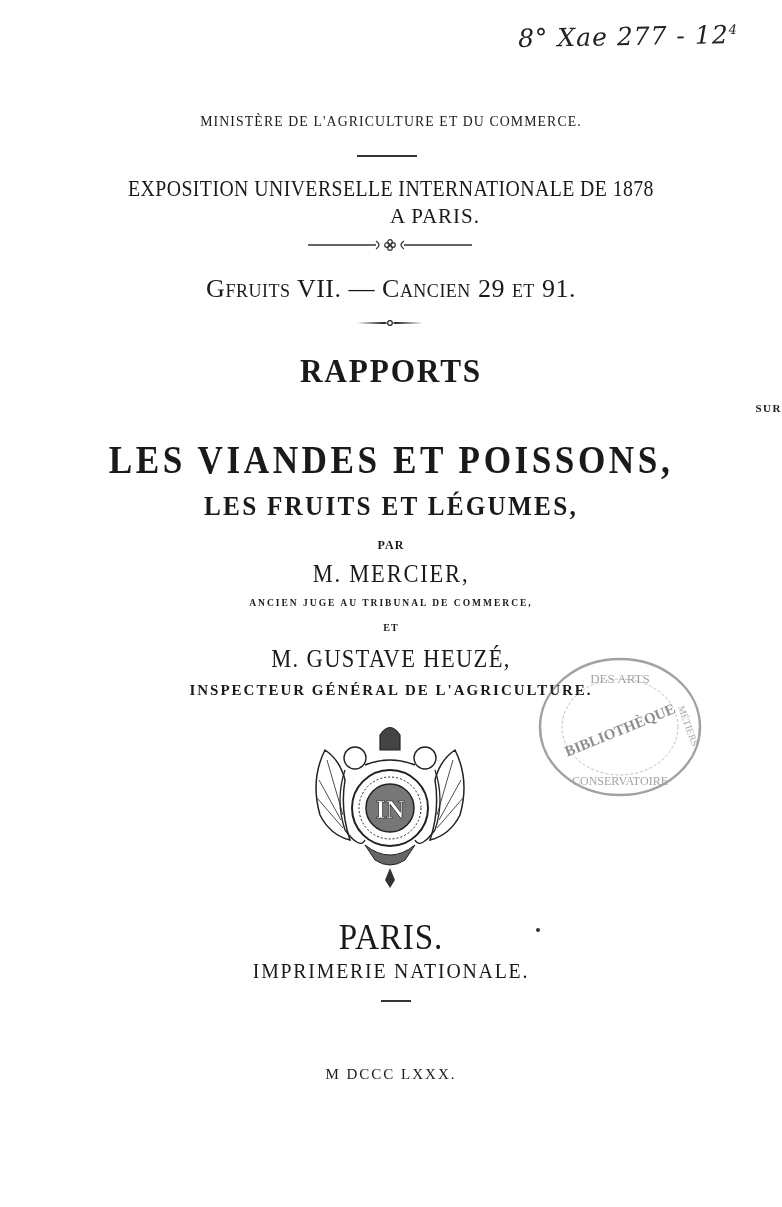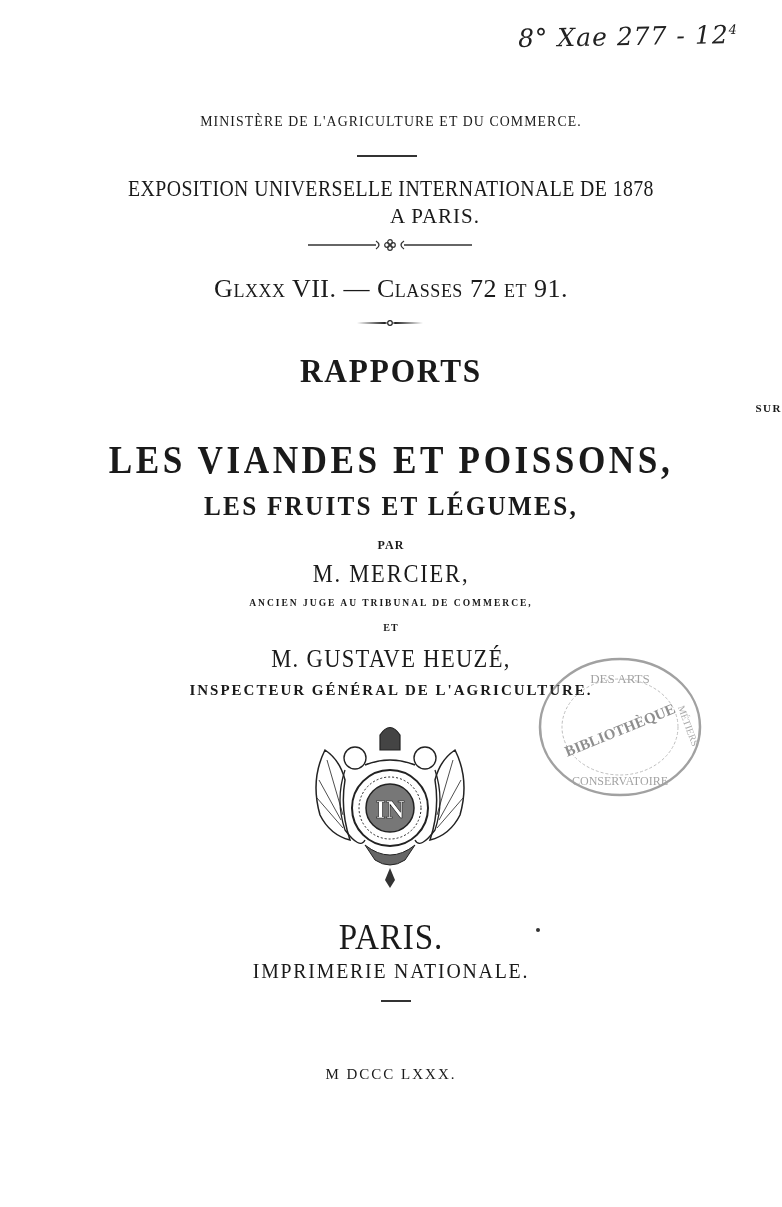--- a/index.html
+++ b/index.html
@@ -60,21 +60,21 @@
   <line x1="104" y1="7" x2="172" y2="7" stroke="#333" stroke-width="1.3"></line>
   <path d="M76 3 Q82 7 76 11" fill="none" stroke="#333" stroke-width="1.3"></path>
   <path d="M104 3 Q98 7 104 11" fill="none" stroke="#333" stroke-width="1.3"></path>
   <circle cx="90" cy="4" r="2.3" fill="none" stroke="#333" stroke-width="1.2"></circle>
   <circle cx="90" cy="10" r="2.3" fill="none" stroke="#333" stroke-width="1.2"></circle>
   <circle cx="87" cy="7" r="2.3" fill="none" stroke="#333" stroke-width="1.2"></circle>
   <circle cx="93" cy="7" r="2.3" fill="none" stroke="#333" stroke-width="1.2"></circle>
 </svg>
 
 <div class="abs groupe">
-  <span>G</span><span class="sc">LXXX</span><span> VII. — </span><span>C</span><span class="sc">LASSES</span><span> 72 </span><span class="sc">ET</span><span> 91.</span>
+  <span>G</span><span class="sc">FRUITS</span><span> VII. — </span><span>C</span><span class="sc">ANCIEN</span><span> 29 </span><span class="sc">ET</span><span> 91.</span>
 </div>
 
 <svg class="orn2" viewBox="0 0 70 10">
   <path d="M2 5 L30 4 L33 5 L30 6 Z" fill="#222"></path>
   <path d="M68 5 L40 4 L37 5 L40 6 Z" fill="#222"></path>
   <circle cx="35" cy="5" r="2.3" fill="none" stroke="#222" stroke-width="1.2"></circle>
 </svg>
 
 <div class="abs rapports">RAPPORTS</div>
 <div class="abs sur">SUR</div>

